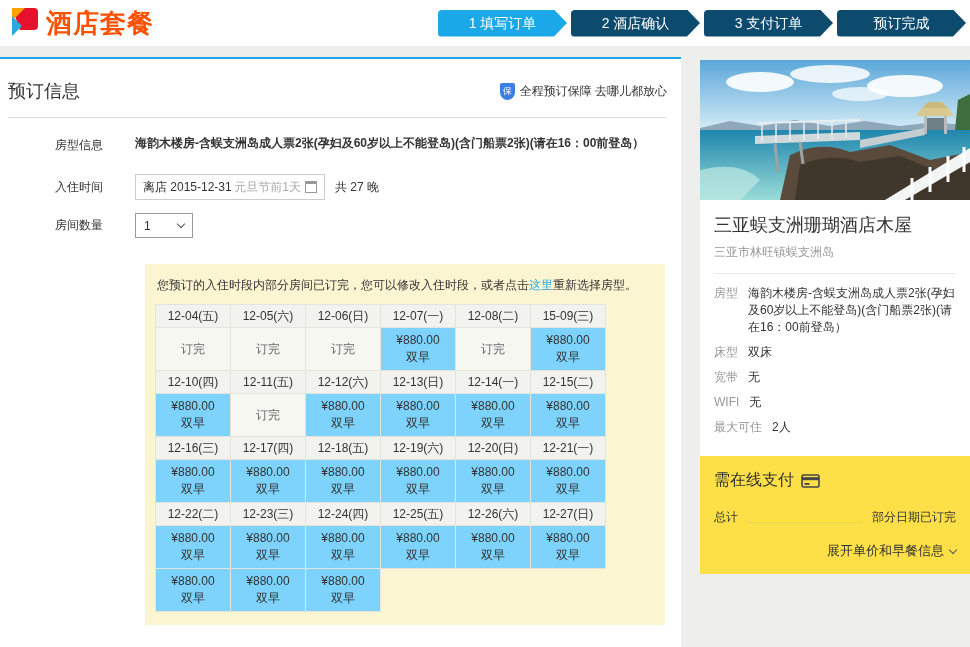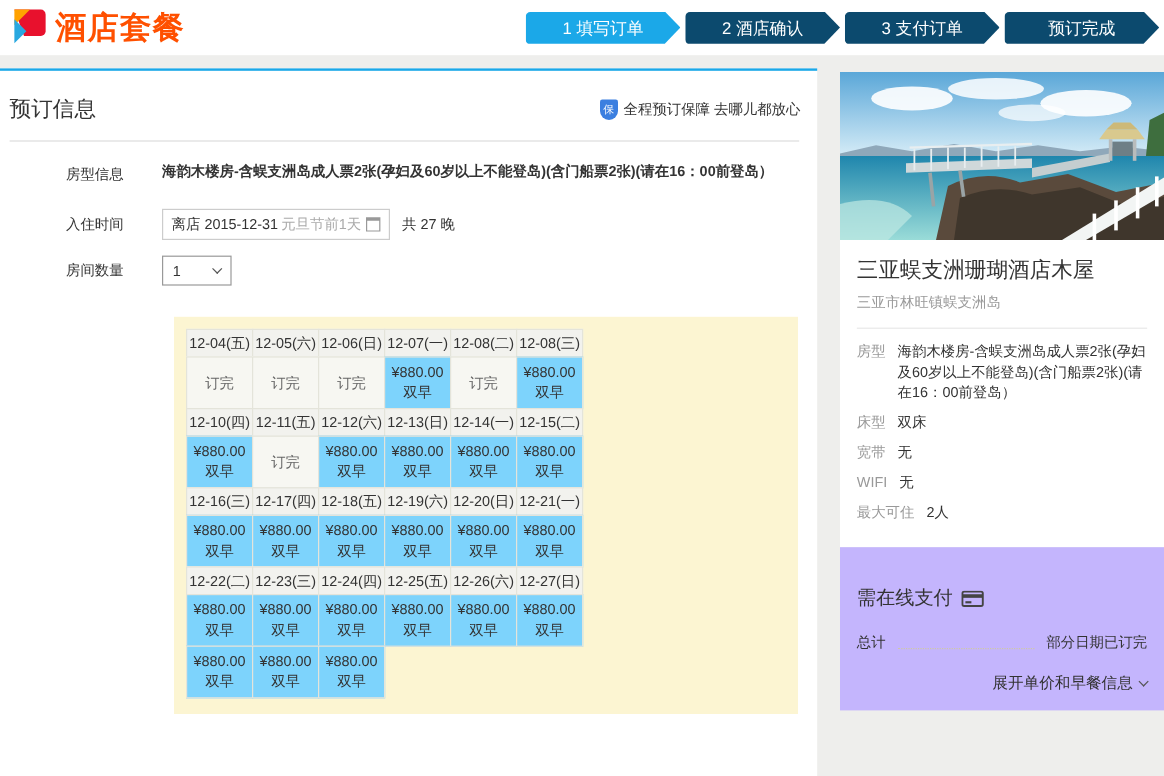--- a/index.html
+++ b/index.html
@@ -55,38 +55,38 @@
   
   .avail-box {
     position:absolute; left:145px; top:205px; width:520px;
     background:#fcf5d2; padding:10px 10px 14px 10px;
   }
   .notice { color:#333; line-height:18px; margin:2px 0 10px 2px; }
   .notice a { color:#1ba8e8; text-decoration:none; cursor:pointer; }
   .cal-grid { width:458px; }
   .cal-row { display:flex; }
   .cal-cell {
-    width:56px; text-align:center; border:1px solid #e4e4da; margin-right:-1px; margin-bottom:-1px;
+    width:76px; text-align:center; border:1px solid #e4e4da; margin-right:-1px; margin-bottom:-1px;
   }
   .date-cell { background:#f2f2ee; color:#333; height:24px; line-height:23px; }
   .soldout-cell { background:#f7f7f2; color:#666; height:44px; line-height:43px; }
   .price-cell { background:#7dd3fc; color:#333; height:44px; padding-top:5px; }
   .price-cell .p2 { margin-top:2px; }
   .cal-cell.empty { border:none; background:transparent; }
   
   .sidebar { position:absolute; left:700px; top:60px; width:270px; }
   .photo { width:270px; height:140px; display:block; }
   .hotel-card { background:#fff; padding:13px 14px 12px 14px; }
   .hotel-name { font-size:18px; color:#333; }
   .hotel-addr { color:#999; margin-top:7px; }
   .hotel-card hr { border:none; border-top:1px solid #e8e8e8; margin:12px 0 11px 0; }
   .d-row { display:flex; align-items:flex-start; margin-bottom:8px; line-height:17px; }
   .d-label { color:#999; margin-right:10px; white-space:nowrap; }
   .d-value { color:#333; }
-  .pay-box { background:#c4b5fd; padding:32px 14px 14px 14px; }
+  .pay-box { background:#fde047; padding:14px 14px 14px 14px; }
   .pay-title { font-size:16px; color:#333; display:flex; align-items:center; gap:7px; }
   .pay-total { display:flex; align-items:center; margin-top:18px; }
   .leader { flex:1; border-bottom:1px dotted #cfc8a6; margin:0 10px; height:10px; }
   .expand-row { text-align:right; margin-top:16px; }
   .expand-link { color:#333; font-size:13px; cursor:pointer; display:inline-flex; align-items:center; gap:6px; }
 </style>
 </head>
 <body>
 
 <div class="topbar">
@@ -141,28 +141,31 @@
 
   <div class="form-row" style="margin-top:13px; align-items:center;">
     <span class="form-label" style="padding-top:0;">房间数量</span>
     <div class="qty-select">
       <span>1</span>
       <span class="chev-down"></span>
     </div>
   </div>
 
   <div class="avail-box">
+    <div class="notice">
+      <span>您预订的入住时段内部分房间已订完，您可以修改入住时段，或者点击</span><a>这里</a><span>重新选择房型。</span>
+    </div>
     <div class="cal-grid">
         <div class="cal-row">
           <div class="cal-cell date-cell">12-04(五)</div>
           <div class="cal-cell date-cell">12-05(六)</div>
           <div class="cal-cell date-cell">12-06(日)</div>
           <div class="cal-cell date-cell">12-07(一)</div>
           <div class="cal-cell date-cell">12-08(二)</div>
-          <div class="cal-cell date-cell">12-08(三)</div>
+          <div class="cal-cell date-cell">15-09(三)</div>
         </div>
         <div class="cal-row">
           <div class="cal-cell soldout-cell">订完</div>
           <div class="cal-cell soldout-cell">订完</div>
           <div class="cal-cell soldout-cell">订完</div>
           <div class="cal-cell price-cell">
             <div class="p1">¥880.00</div>
             <div class="p2">双早</div>
           </div>
           <div class="cal-cell soldout-cell">订完</div>

